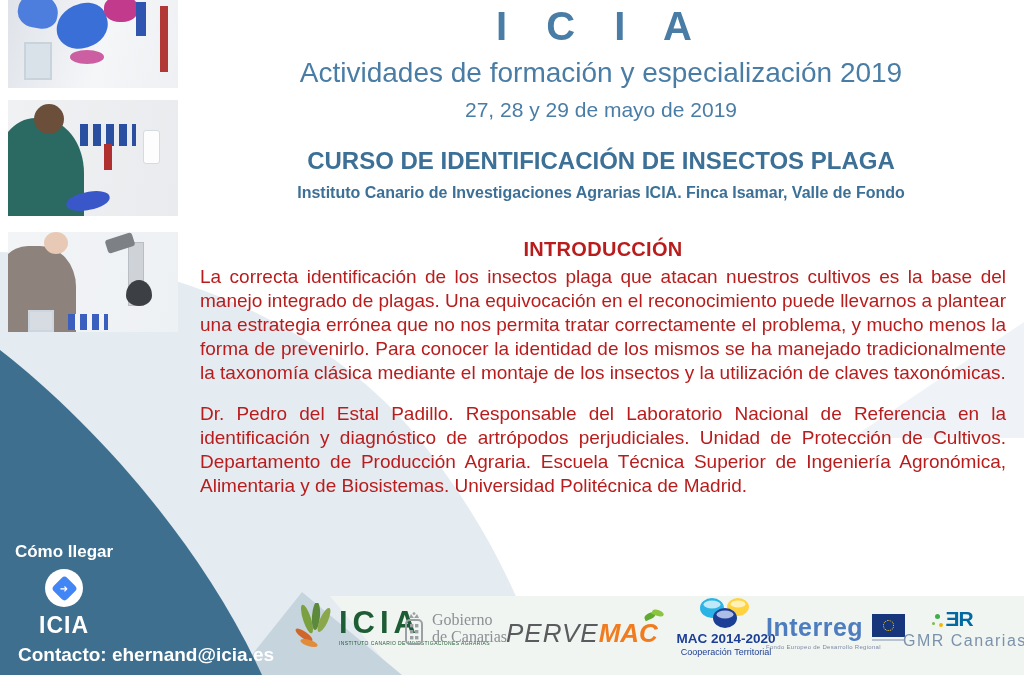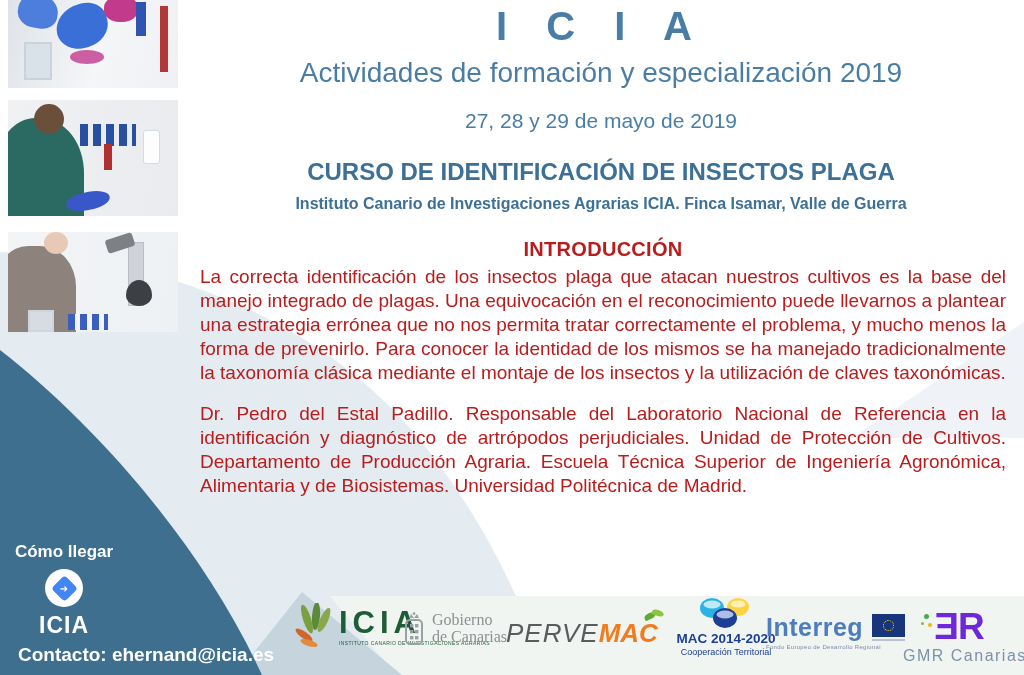--- a/index.html
+++ b/index.html
@@ -15,21 +15,21 @@
   .photo { position:absolute; left:8px; width:170px; overflow:hidden; z-index:2; }
   .photo .blob { position:absolute; }
   #photo1 { top:0; height:88px; background:linear-gradient(105deg,#dfe3e9 0%,#f5f6f8 55%,#eef0f3 100%); }
   #photo2 { top:100px; height:116px; background:linear-gradient(100deg,#f0f1f3 0%,#e9ebee 100%); }
   #photo3 { top:232px; height:100px; background:linear-gradient(100deg,#f2f4f6 0%,#eef1f4 100%); }
 
   
   .header { position:absolute; left:186px; right:8px; top:0; text-align:center; color:#4a7da5; z-index:3; }
   .brand { font-size:40px; font-weight:bold; letter-spacing:14px; margin-top:4px; }
   .subtitle { font-size:28px; margin-top:8px; }
-  .dates { font-size:21px; margin-top:20px; }
+  .dates { font-size:21px; margin-top:9px; }
   .course-title { font-size:24px; font-weight:bold; color:#3c7096; margin-top:25px; }
   .venue { font-size:16px; font-weight:bold; color:#3c7096; margin-top:9px; }
   .venue .xb { font-weight:bold; }
 
   
   .main { position:absolute; left:200px; width:806px; top:238px; color:#b91c1c; z-index:3; }
   .section-heading { text-align:center; font-weight:bold; font-size:20px; letter-spacing:.3px; }
   .para { text-align:justify; font-size:19px; line-height:24px; margin-top:4px; }
   .trainer-block { margin-top:17px; }
 
@@ -72,21 +72,21 @@
 
   .logo-int { left:766px; top:614px; color:#4d7dbf; }
   .int-row { display:flex; align-items:center; }
   .int-name { font-size:25px; font-weight:bold; letter-spacing:.5px; line-height:1; }
   .eu-flag { width:33px; height:23px; background:#17357a; margin-left:9px; display:flex; align-items:center; justify-content:center; }
   .eu-stars { width:11px; height:11px; border:1.6px dotted #ffd617; border-radius:50%; }
   .eu-caption { width:33px; height:2px; background:#b9c2cf; margin-left:9px; margin-top:2px; }
   .int-tag { font-size:6px; color:#7c89a4; margin-top:3px; letter-spacing:.3px; }
 
   .logo-gmr { left:903px; top:608px; width:112px; text-align:center; }
-  .gmr-mark { font-size:37px; font-weight:bold; color:#6d28d9; line-height:1; letter-spacing:-1px; position:relative; display:inline-block; }
+  .gmr-mark { font-size:21px; font-weight:bold; color:#0369a1; line-height:1; letter-spacing:-1px; position:relative; display:inline-block; }
   .gmr-dot { position:absolute; border-radius:50%; }
   .gmr-d1 { width:5px; height:5px; background:#3fae49; left:-10px; top:6px; }
   .gmr-d2 { width:4px; height:4px; background:#f2b705; left:-6px; top:15px; }
   .gmr-d3 { width:3px; height:3px; background:#7bc043; left:-13px; top:14px; }
   .gmr-name { font-size:16px; color:#7b92ac; letter-spacing:1.5px; margin-top:2px; white-space:nowrap; }
 </style>
 </head>
 <body>
 
 <div class="page">
@@ -126,21 +126,21 @@
     <div class="blob" style="right:26px;top:48px;width:26px;height:26px;background:#3c3f44;border-radius:50% 50% 50% 50%/60% 60% 40% 40%;"></div>
     <div class="blob" style="left:60px;bottom:2px;width:40px;height:16px;background:repeating-linear-gradient(90deg,#3a5fbf 0 7px,#f2f4f6 7px 12px);"></div>
     <div class="blob" style="left:20px;bottom:0;width:26px;height:22px;background:rgba(222,229,236,.9);border:2px solid #cdd6de;"></div>
   </div>
 
   <div class="header">
     <div class="brand">I C I A</div>
     <div class="subtitle">Actividades de formación y especialización 2019</div>
     <div class="dates">27, 28 y 29 de mayo de 2019</div>
     <div class="course-title">CURSO DE IDENTIFICACIÓN DE INSECTOS PLAGA</div>
-    <div class="venue"><span>Instituto Canario de Investigaciones Agrarias </span><span class="xb">ICIA</span><span>. Finca Isamar, Valle de Guerra</span></div>
+    <div class="venue"><span>Instituto Canario de Investigaciones Agrarias </span><span class="xb">ICIA</span><span>. Finca Isamar, Valle de Fondo</span></div>
   </div>
 
   <div class="main">
     <div class="intro-block">
       <div class="section-heading">INTRODUCCIÓN</div>
       <div class="para">La correcta identificación de los insectos plaga que atacan nuestros cultivos es la base del manejo integrado de plagas. Una equivocación en el reconocimiento puede llevarnos a plantear una estrategia errónea que no nos permita tratar correctamente el problema, y mucho menos la forma de prevenirlo. Para conocer la identidad de los mismos se ha manejado tradicionalmente la taxonomía clásica mediante el montaje de los insectos y la utilización de claves taxonómicas.</div>
     </div>
     <div class="trainer-block">
       <div class="para">Dr. Pedro del Estal Padillo. Responsable del Laboratorio Nacional de Referencia en la identificación y diagnóstico de artrópodos perjudiciales. Unidad de Protección de Cultivos. Departamento de Producción Agraria. Escuela Técnica Superior de Ingeniería Agronómica, Alimentaria y de Biosistemas. Universidad Politécnica de Madrid.</div>
     </div>

